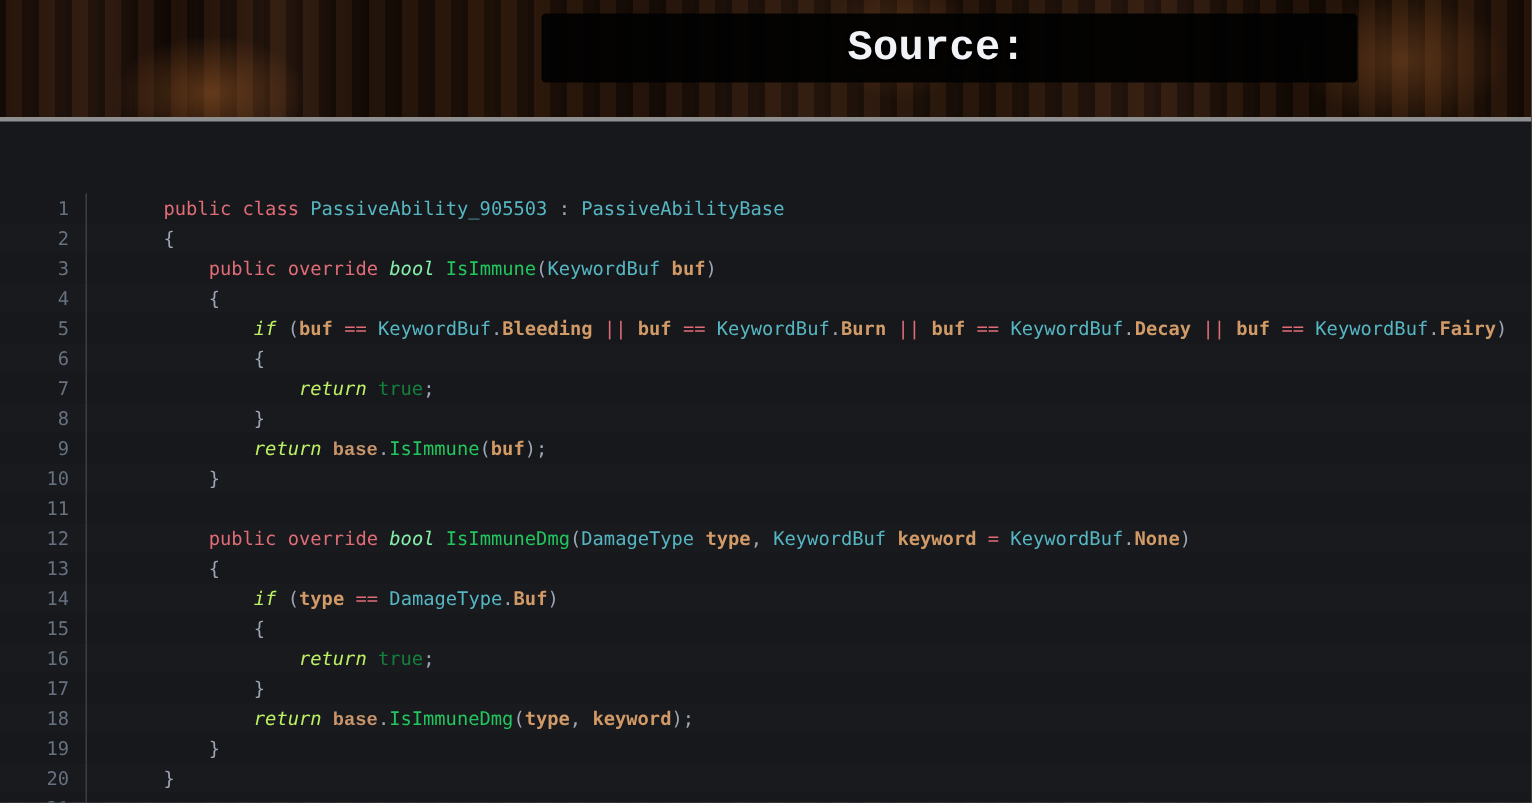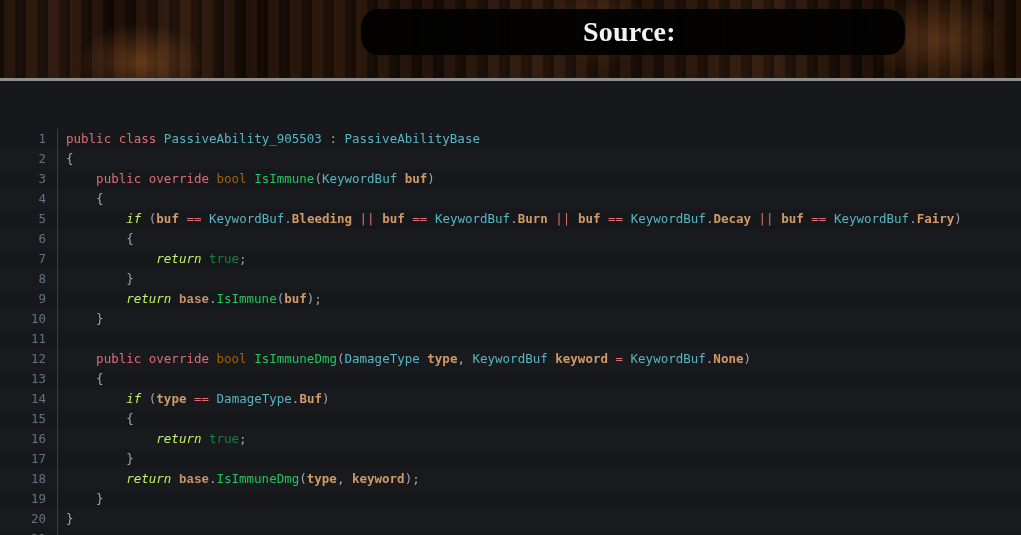--- a/index.html
+++ b/index.html
@@ -9,48 +9,48 @@
     
     background:
       radial-gradient(ellipse 90px 55px at 140px 62px, rgba(176,102,44,.45), transparent 70%),
       radial-gradient(ellipse 70px 60px at 600px 25px, rgba(140,82,38,.35), transparent 70%),
       radial-gradient(ellipse 100px 60px at 935px 40px, rgba(150,88,42,.40), transparent 70%),
       repeating-linear-gradient(90deg, rgba(0,0,0,.28) 0 4px, rgba(134,78,40,.10) 4px 15px, rgba(0,0,0,.18) 15px 22px),
       linear-gradient(90deg,#1c0f08 0,#2a1810 60px,#140a05 115px,#2c1a10 185px,#170c06 245px,#241409 330px,#190d07 430px,#2b190f 530px,#1d1008 645px,#2e1b10 765px,#160b05 865px,#281609 955px,#1a0d06 100%);
   }
   .title-pill{
     position:absolute;left:361px;top:9px;width:544px;height:46px;
-    background:rgba(2,2,2,.95);border-radius:18px;
+    background:rgba(2,2,2,.95);border-radius:3px;
     display:flex;align-items:center;justify-content:center;
-    font-family:Liberation Serif, serif;font-weight:bold;font-size:28px;
+    font-family:Liberation Mono, monospace;font-weight:bold;font-size:28px;
     text-shadow:0 2px 3px rgba(0,0,0,.7);letter-spacing:.2px;white-space:pre;
   }
   .title-pill .src{color:#f2f3f7;}
   .title-pill .path{color:#fdc15e;}
   .code-panel{
     position:absolute;left:0;top:78px;width:1021px;height:448px;
     background:#16181c;
     border-top:3px solid #8f8f8f;border-bottom:3px solid #8f8f8f;
     padding-top:8px;box-sizing:content-box;
     font-size:12.5px;line-height:20px;white-space:pre;
   }
   .code-line{display:flex;height:20px;}
   .code-line:nth-child(even){background:rgba(255,255,255,.012);}
   .ln{
     flex:0 0 46px;text-align:right;padding-right:11px;
     color:#68717f;border-right:1px solid #3a3f47;user-select:none;
   }
-  .lx{padding-left:8px;color:#abb2bf;}
+  .lx{padding-left:8px;color:#abb2bf;margin-left:43px;}
   .tk-pln{color:#abb2bf;}
   .tk-kw{color:#e06c75;}
   .tk-op{color:#e06c75;}
   .tk-ctl{color:#bef264;font-style:italic;}
   .tk-fn{color:#22c55e;}
   .tk-typ{color:#56b6c2;}
-  .tk-boo{color:#a16207;}
+  .tk-boo{color:#86efac;font-style:italic;}
   .tk-lit{color:#15803d;}
   .tk-idn{color:#d19a66;font-weight:bold;}
   .tk-bse{color:#c8946a;font-weight:bold;font-family:Liberation Mono, monospace;}
   .tk-pun{color:#9da5b4;}
 </style>
 </head>
 <body>
 
 <div class="game-backdrop"></div>
 

